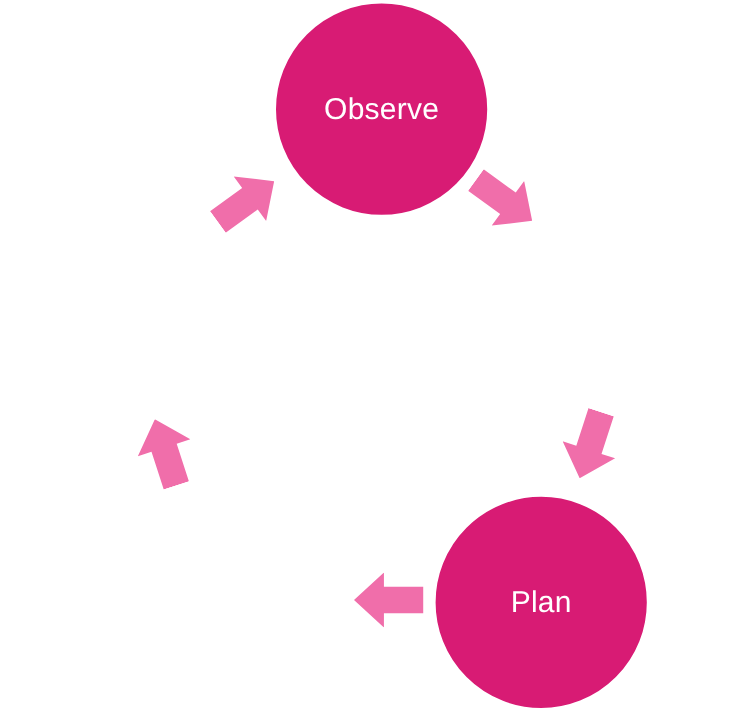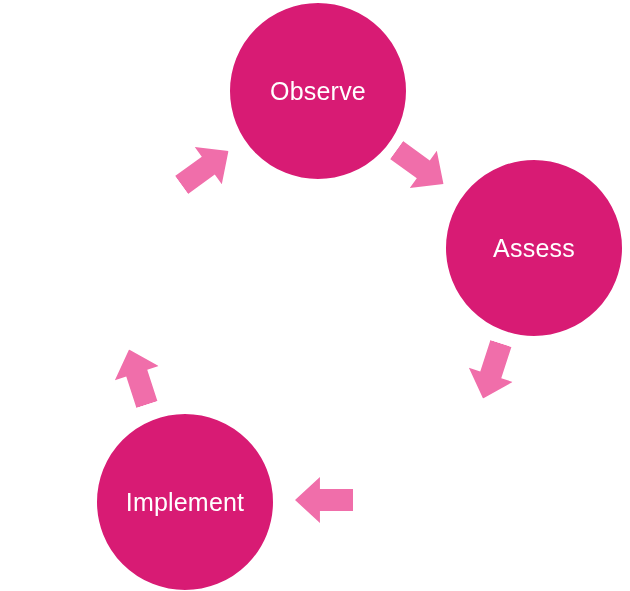--- a/index.html
+++ b/index.html
@@ -60,28 +60,25 @@
 </style>
 </head>
 <body>
 
 <div class="canvas">
 
   <div class="node node-observe">
     <span class="node-label">Observe</span>
   </div>
 
-  <div class="node node-assess">
-    <span class="node-label">Assess</span>
+
+  <div class="node node-plan">
+    <span class="node-label">Plan</span>
   </div>
 
-
-  <div class="node node-implement">
-    <span class="node-label">Implement</span>
-  </div>
 
 
   <div class="arrow arrow-observe-assess"></div>
   <div class="arrow arrow-assess-plan"></div>
   <div class="arrow arrow-plan-implement"></div>
   <div class="arrow arrow-implement-evaluate"></div>
   <div class="arrow arrow-evaluate-observe"></div>
 
 </div>
 

